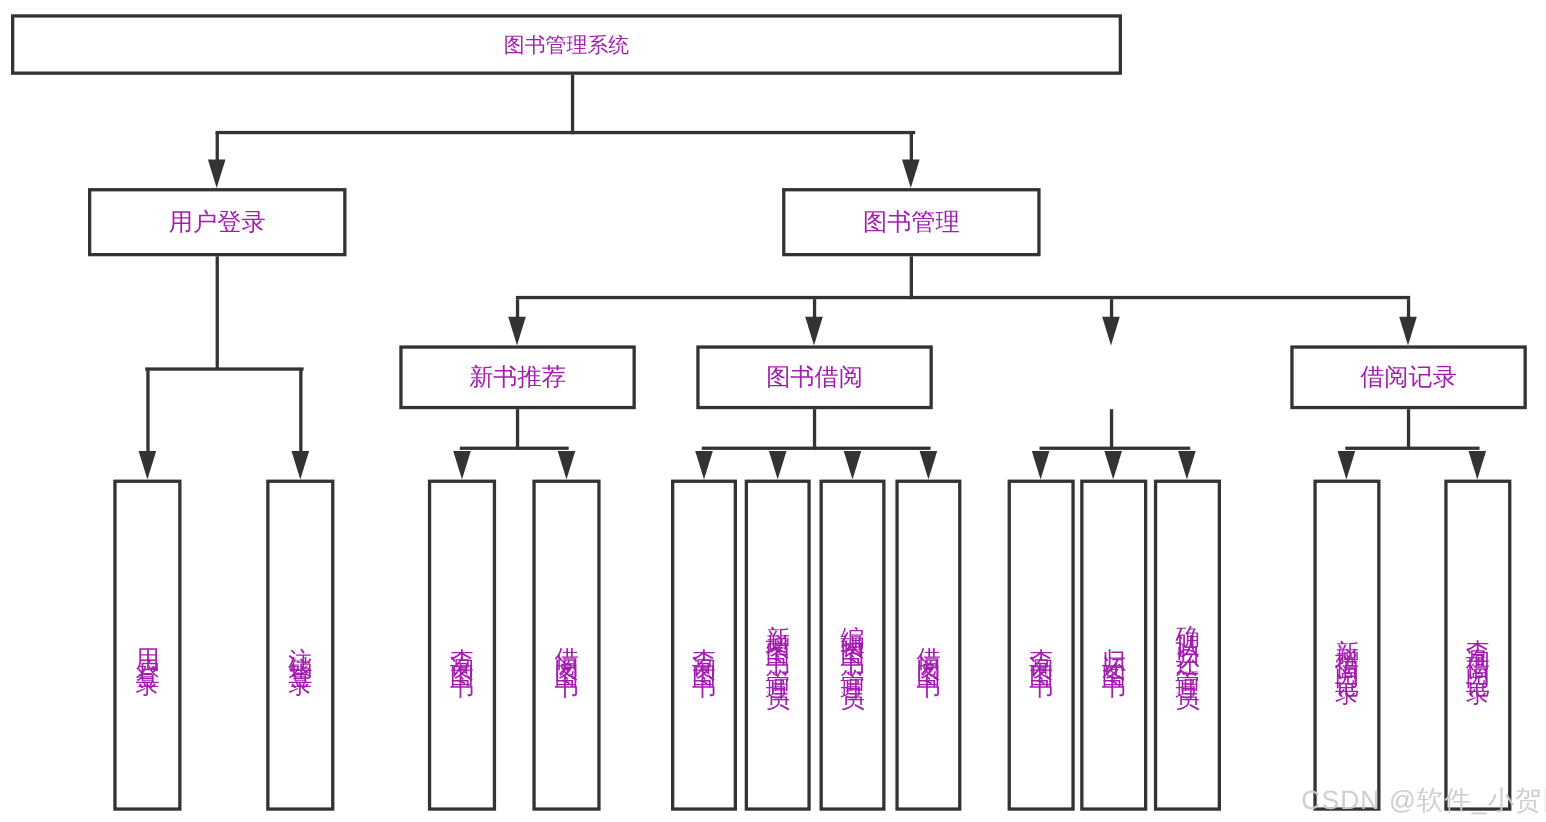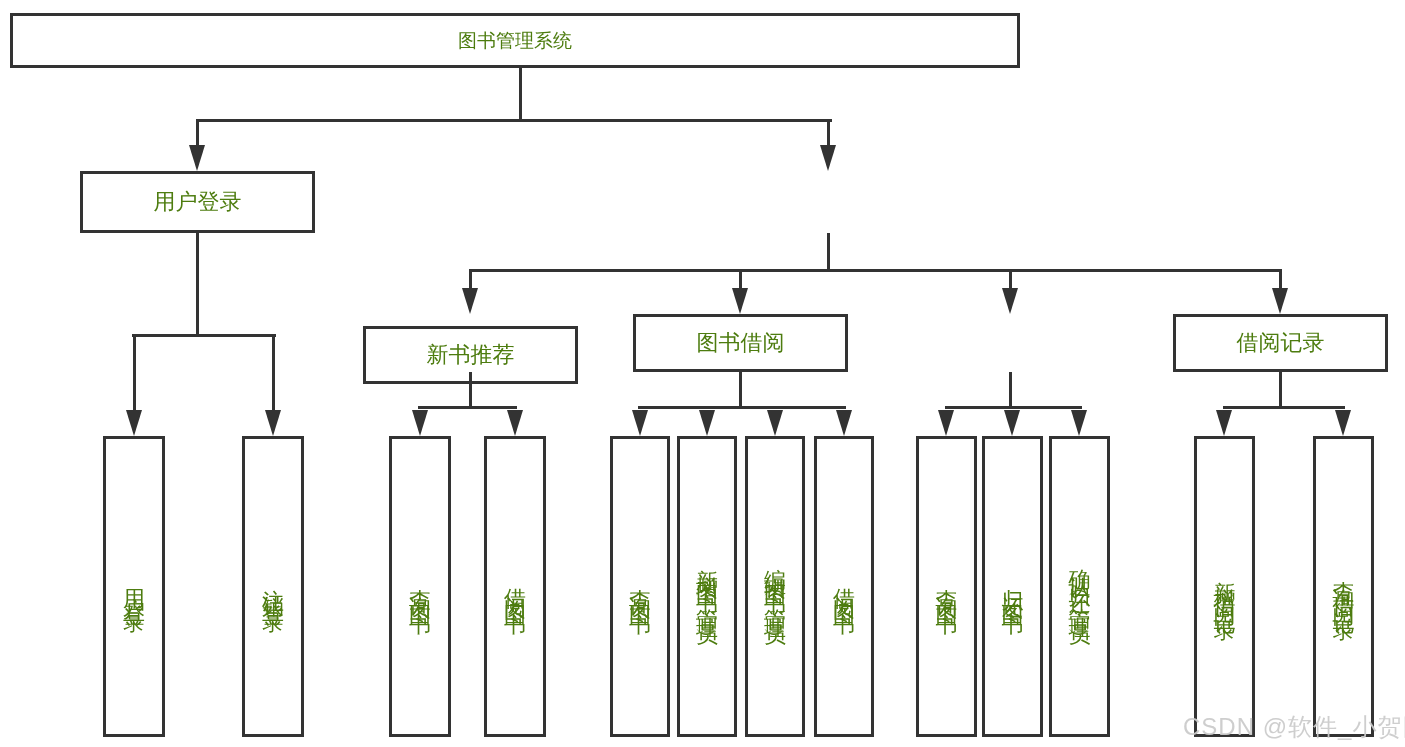--- a/index.html
+++ b/index.html
@@ -18,21 +18,21 @@
   }
   .box {
     position: absolute;
     box-sizing: border-box;
     border: 3px solid #333333;
     background: #ffffff;
     display: flex;
     align-items: center;
     justify-content: center;
     text-align: center;
-    color: #4d7c0f;
+    color: #a21caf;
   }
   .hlabel { font-size: 22px; }
   .root-label { font-size: 19px; }
   .vbox span {
     writing-mode: vertical-rl;
     text-orientation: mixed;
     font-size: 22px;
     letter-spacing: 8px;
     line-height: 1.1;
     white-space: nowrap;
@@ -73,40 +73,43 @@
 
   <div class="hline" style="left:196px; top:119px; width:636px; height:3px;"></div>
   <div class="vline" style="left:196px; top:120px; width:3px; height:28px;"></div>
   <div class="vline" style="left:827px; top:120px; width:3px; height:28px;"></div>
   <div class="arrow" style="left:189px; top:145px;"></div>
   <div class="arrow" style="left:820px; top:145px;"></div>
 
   <div class="box" style="left:80px; top:171px; width:235px; height:62px;">
     <span class="hlabel">用户登录</span>
   </div>
+  <div class="box" style="left:711px; top:171px; width:235px; height:62px;">
+    <span class="hlabel">图书管理</span>
+  </div>
 
   <div class="vline" style="left:196px; top:233px; width:3px; height:103px;"></div>
   <div class="hline" style="left:132px; top:334px; width:144px; height:3px;"></div>
   <div class="vline" style="left:133px; top:336px; width:3px; height:76px;"></div>
   <div class="vline" style="left:272px; top:336px; width:3px; height:76px;"></div>
   <div class="arrow" style="left:126px; top:410px;"></div>
   <div class="arrow" style="left:265px; top:410px;"></div>
 
   <div class="vline" style="left:827px; top:233px; width:3px; height:39px;"></div>
   <div class="hline" style="left:469px; top:269px; width:813px; height:3px;"></div>
   <div class="vline" style="left:469px; top:272px; width:3px; height:18px;"></div>
   <div class="vline" style="left:739px; top:272px; width:3px; height:18px;"></div>
   <div class="vline" style="left:1009px; top:272px; width:3px; height:18px;"></div>
   <div class="vline" style="left:1279px; top:272px; width:3px; height:18px;"></div>
   <div class="arrow" style="left:462px; top:288px;"></div>
   <div class="arrow" style="left:732px; top:288px;"></div>
   <div class="arrow" style="left:1002px; top:288px;"></div>
   <div class="arrow" style="left:1272px; top:288px;"></div>
 
-  <div class="box" style="left:363px; top:314px; width:215px; height:58px;margin-top:12px;">
+  <div class="box" style="left:363px; top:314px; width:215px; height:58px;">
     <span class="hlabel">新书推荐</span>
   </div>
   <div class="box" style="left:633px; top:314px; width:215px; height:58px;text-align:right;">
     <span class="hlabel">图书借阅</span>
   </div>
   <div class="box" style="left:1173px; top:314px; width:215px; height:58px;">
     <span class="hlabel">借阅记录</span>
   </div>
 
   <div class="vline" style="left:469px; top:372px; width:3px; height:37px;"></div>

